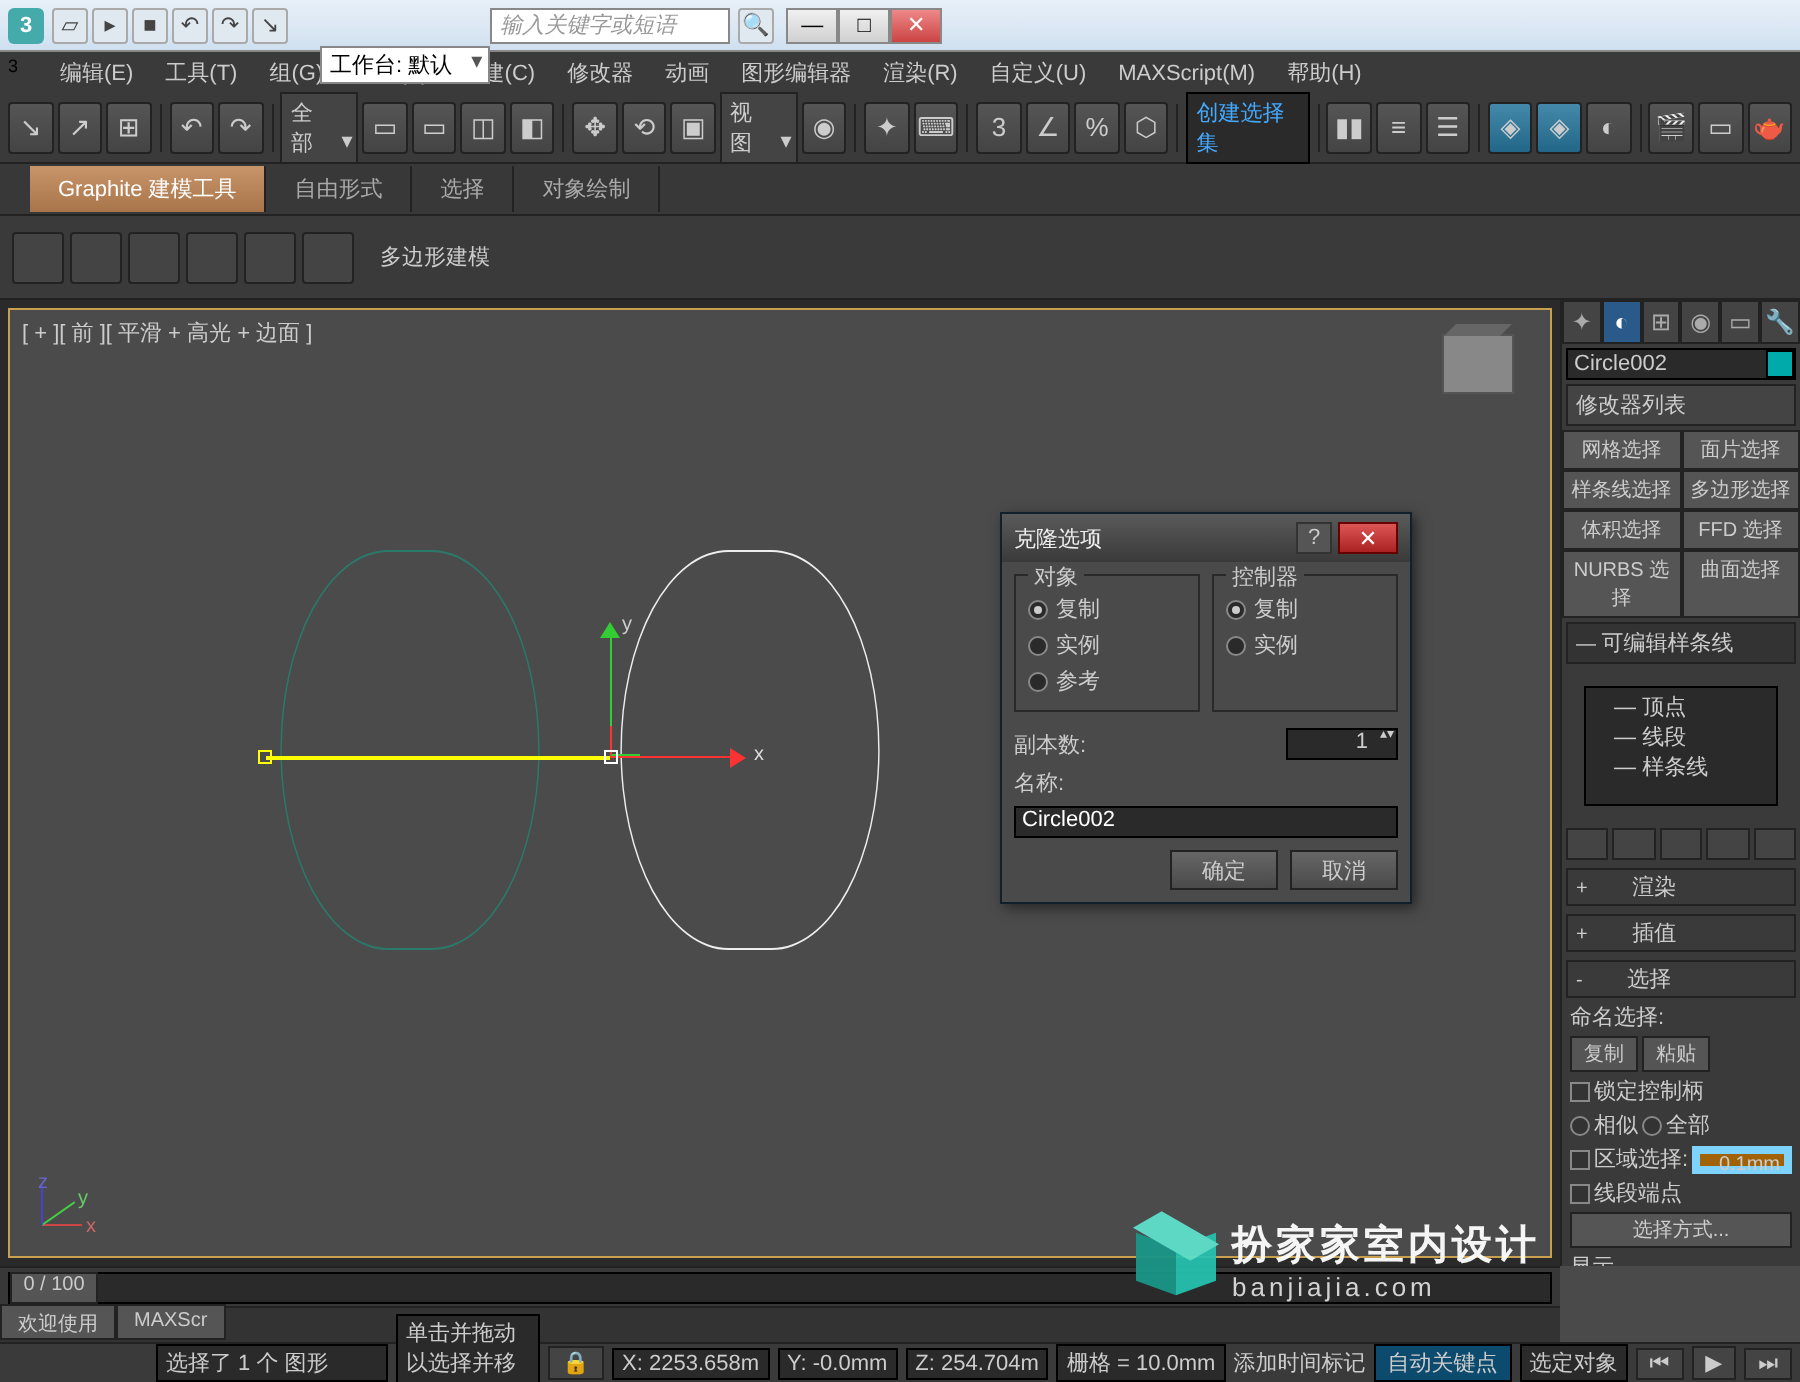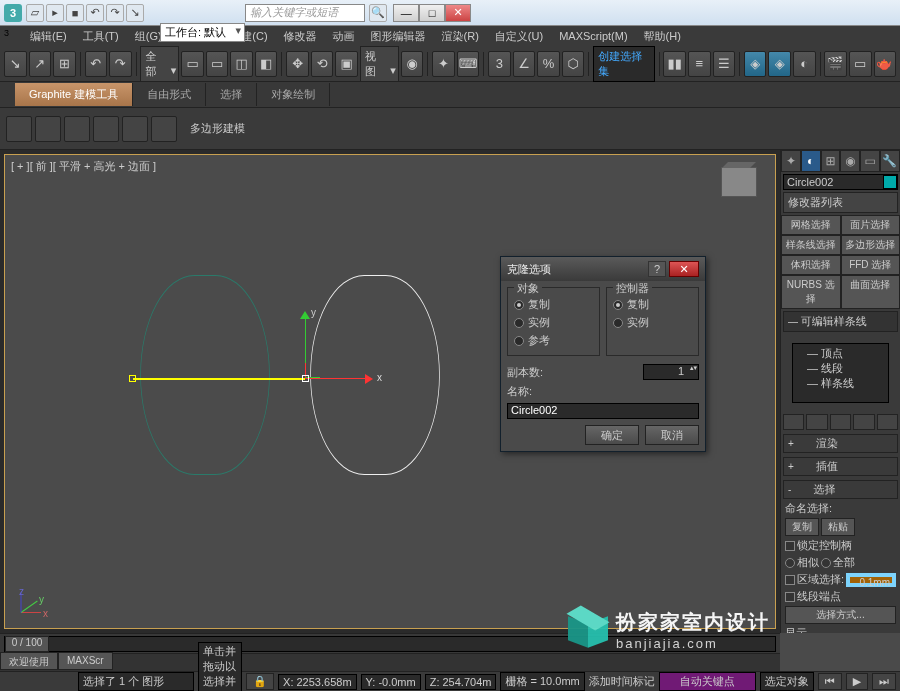--- a/index.html
+++ b/index.html
@@ -105,21 +105,21 @@
 
 
 .timeline { position: absolute; bottom: 38px; left: 0; right: 120px; height: 20px; background: #383838; border-top: 1px solid #222; display: flex; align-items: center; }
 .slider-track { flex: 1; height: 16px; background: #2a2a2a; border: 1px solid #000; margin: 0 4px; position: relative; }
 .slider-thumb { position: absolute; left: 0; top: -1px; width: 44px; height: 16px; background: #555; border: 1px solid #222; color: #ccc; text-align: center; font-size: 10px; }
 .timeline-ruler { position: absolute; bottom: 20px; left: 0; right: 120px; height: 18px; background: #333; border-top: 1px solid #222; }
 
 .status { position: absolute; bottom: 0; left: 0; right: 0; height: 20px; background: #3a3a3a; border-top: 1px solid #222; display: flex; align-items: center; gap: 4px; padding: 0 4px; color: #ccc; font-size: 10px; }
 .status .field { background: #2a2a2a; border: 1px solid #000; padding: 1px 4px; }
 .status .btn { background: #444; border: 1px solid #222; padding: 1px 6px; }
-.status .auto-key { background: #701a75; border: 1px solid #000; padding: 1px 20px; }
+.status .auto-key { background: #0c4a6e; border: 1px solid #000; padding: 1px 6px; }
 .welcome-tab { position: absolute; bottom: 21px; left: 0; height: 18px; display: flex; }
 .welcome-tab span { background: #555; border: 1px solid #222; padding: 2px 8px; color: #ccc; font-size: 10px; }
 
 
 .watermark { position: absolute; bottom: 40px; right: 130px; display: flex; align-items: center; gap: 8px; opacity: .95; z-index: 50; pointer-events: none; }
 .wm-cube { width: 40px; height: 40px; position: relative; }
 .wm-cube div { position: absolute; }
 .wm-text { color: #fff; }
 .wm-text .big { font-size: 20px; font-weight: bold; letter-spacing: 2px; }
 .wm-text .small { font-size: 13px; letter-spacing: 2px; color: #ddd; }

